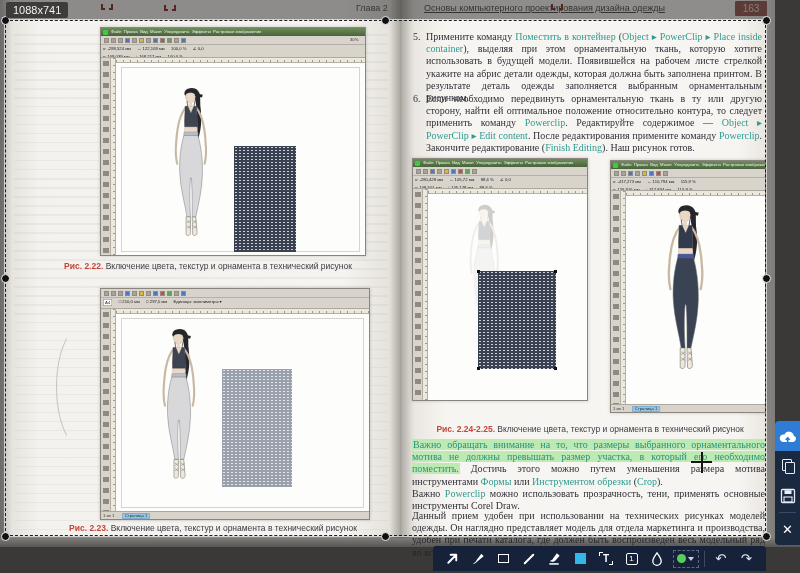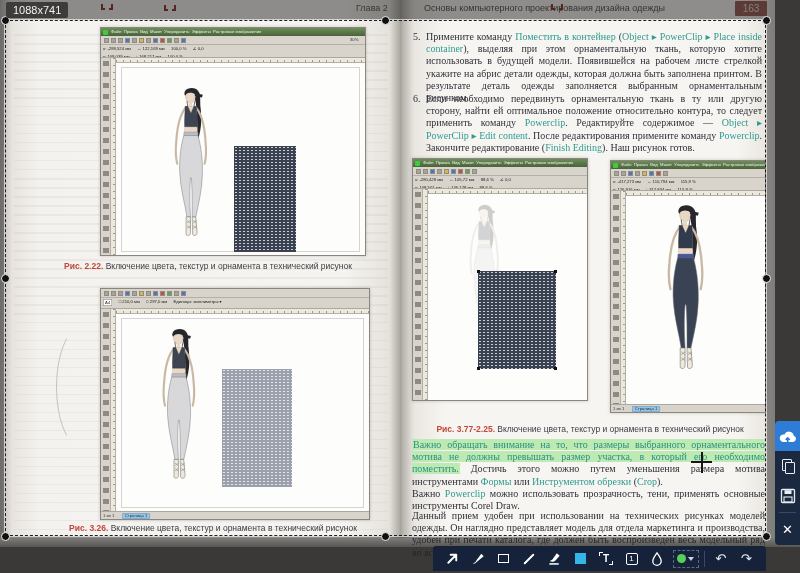--- a/index.html
+++ b/index.html
@@ -146,21 +146,21 @@
   </svg>
 
   <div class="book">
     <div class="page-left"></div>
     <div class="page-right"></div>
     <div class="spine"></div>
     <div class="page-bottom-edge"></div>
     <div class="bleed"></div>
 
     <span class="bhdr" style="left:340px;margin-left:16px;">Глава 2</span>
-    <span class="bhdr" style="left:424px;color:#4e4b47;">Основы компьютерного проектирования дизайна одежды</span>
+    <span class="bhdr" style="left:424px;color:#4e4b47;text-decoration:underline;">Основы компьютерного проектирования дизайна одежды</span>
     <div class="pgnum">163</div>
     <span class="redmark" style="left:101px;top:4px;">
         <i></i>
         <i></i>
       </span>
     <span class="redmark" style="left:164px;top:5px;">
         <i></i>
         <i></i>
       </span>
     <span class="redmark" style="left:551px;top:4px;">
@@ -253,21 +253,21 @@
             </svg>
           <div class="swatch light" style="left:106px;top:60px;width:70px;height:118px;"></div>
         </div>
       </div>
       <div class="cdw-status">
         <span class="t6d">1 из 1</span>
         <span class="ptab">Страница 1</span>
       </div>
     </div>
     <div class="cap" style="left:58px;top:523px;width:310px;">
-      <span class="figl">Рис. 3.26.</span><span> Включение цвета, текстур и орнамента в технический рисунок</span>
+      <span class="figl">Рис. 2.23.</span><span> Включение цвета, текстур и орнамента в технический рисунок</span>
     </div>
 
     <p class="rp" style="left:426px;top:31px;width:336px;">
       <span class="num">5.</span><span>Примените команду </span><span class="lk">Поместить в контейнер</span><span> (</span><span class="lk">Object ▸ PowerClip ▸ Place inside container</span><span>), выделяя при этом орнаментальную ткань, которую хотите использовать в будущей модели. Появившейся на рабочем листе стрелкой укажите на абрис детали одежды, которая должна быть заполнена принтом. В результате деталь одежды заполняется выбранным орнаментальным рисунком.</span>
     </p>
     <p class="rp" style="left:426px;top:93px;width:336px;">
       <span class="num">6.</span><span>Если необходимо передвинуть орнаментальную ткань в ту или другую сторону, найти ей оптимальное положение относительно контура, то следует применить команду </span><span class="lk">Powerclip</span><span>. Редактируйте содержимое — </span><span class="lk">Object ▸ PowerClip ▸ Edit content</span><span>. После редактирования примените команду </span><span class="lk">Powerclip</span><span>. Закончите редактирование (</span><span class="lk">Finish Editing</span><span>). Наш рисунок готов.</span>
     </p>
 
     <div class="cdw" style="left:412px;top:158px;width:176px;height:243px;">
@@ -354,21 +354,21 @@
             </svg>
         </div>
       </div>
       <div class="cdw-status">
         <span class="t6d">1 из 1</span>
         <span class="ptab">Страница 1</span>
       </div>
     </div>
 
     <div class="cap" style="left:415px;top:424px;width:350px;">
-      <span class="figl">Рис. 3.77-2.25.</span><span> Включение цвета, текстур и орнамента в технический рисунок</span>
+      <span class="figl">Рис. 2.24-2.25.</span><span> Включение цвета, текстур и орнамента в технический рисунок</span>
     </div>
 
     <p class="rp" style="left:412px;top:439px;width:353px;">
       <mark class="hl">Важно обращать внимание на то, что размеры выбранного орнаментального мотива не должны превышать размер участка, в который его необходимо поместить.</mark><span> Достичь этого можно путем уменьшения размера мотива инструментами </span><span class="lk">Формы</span><span> или </span><span class="lk">Инструментом обрезки</span><span> (</span><span class="lk">Crop</span><span>).</span>
     </p>
     <p class="rp" style="left:412px;top:488px;width:353px;">
       <span>Важно </span><span class="lk">Powerclip</span><span> можно использовать прозрачность, тени, применять основные инструменты Corel Draw.</span>
     </p>
     <p class="rp" style="left:412px;top:510px;width:353px;">
       <span>Данный прием удобен при использовании на технических рисунках моделей одежды. Он наглядно представляет модель для отдела маркетинга и производства, удобен при печати каталога, где должен быть воспроизведен весь модельный ряд во всех цветах и фактурах.</span>

